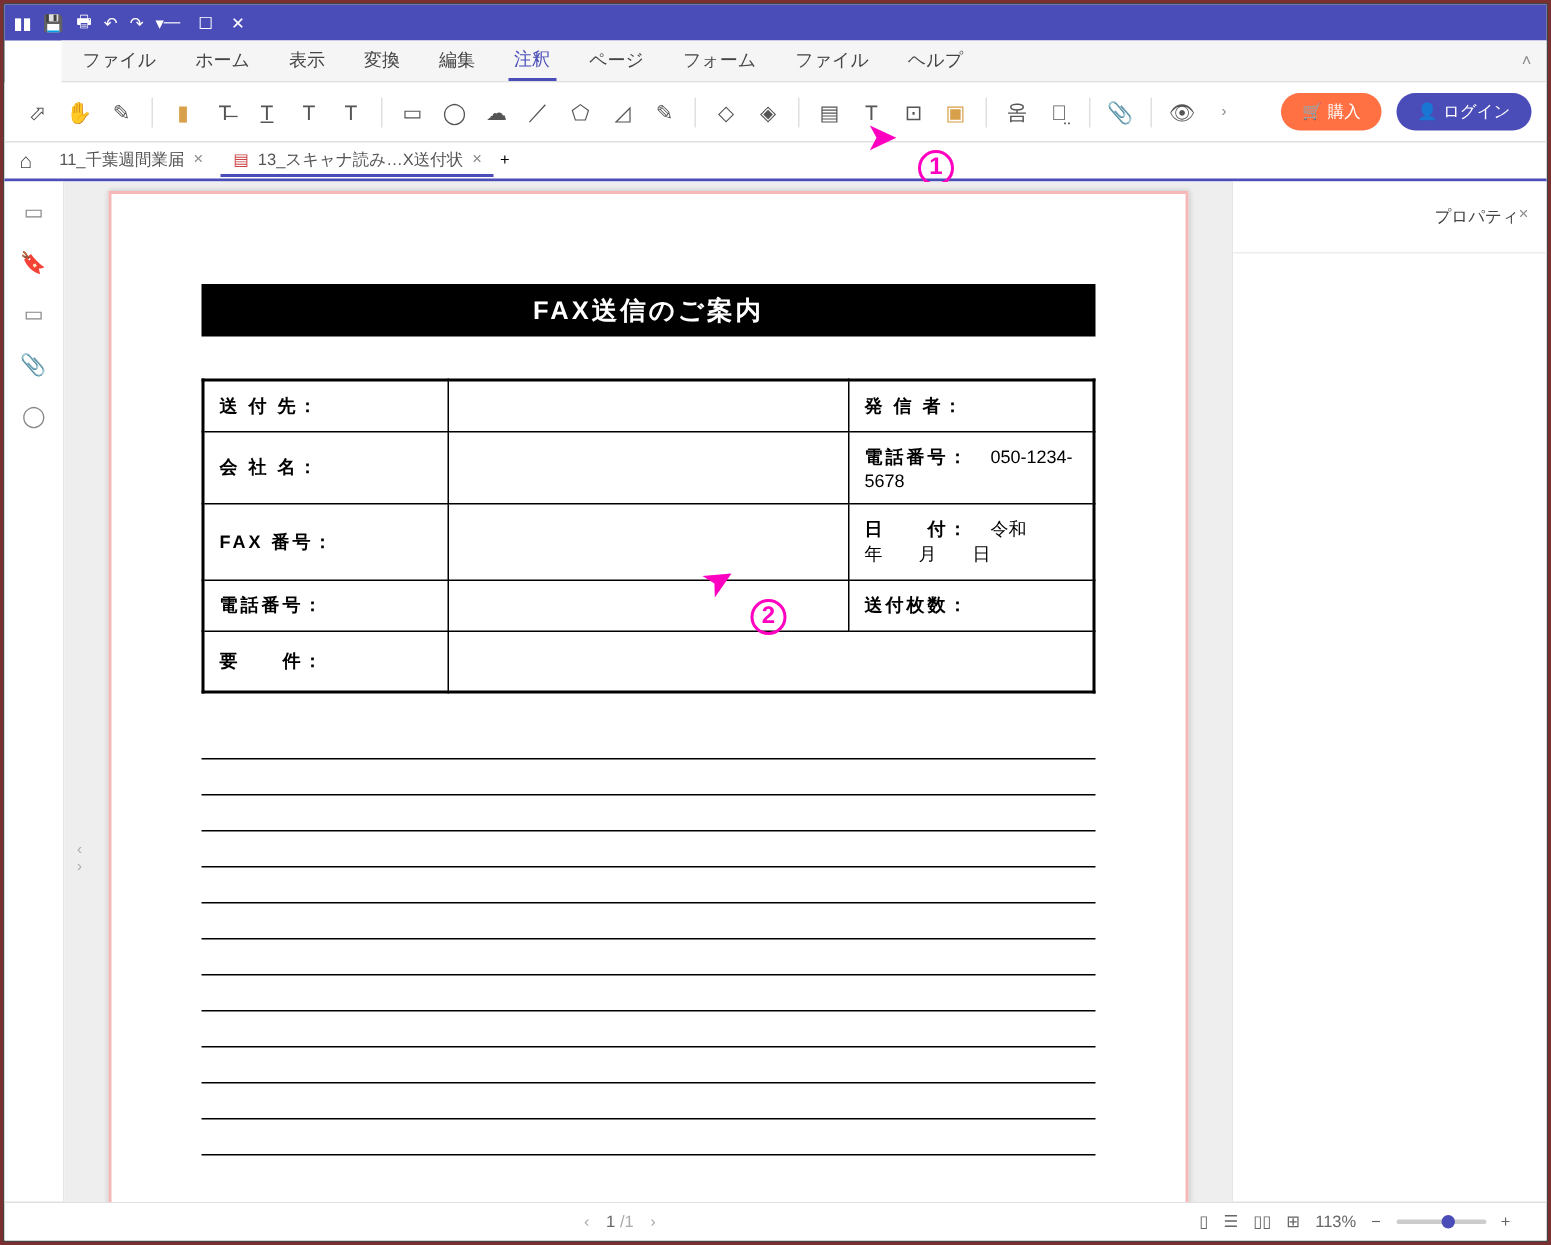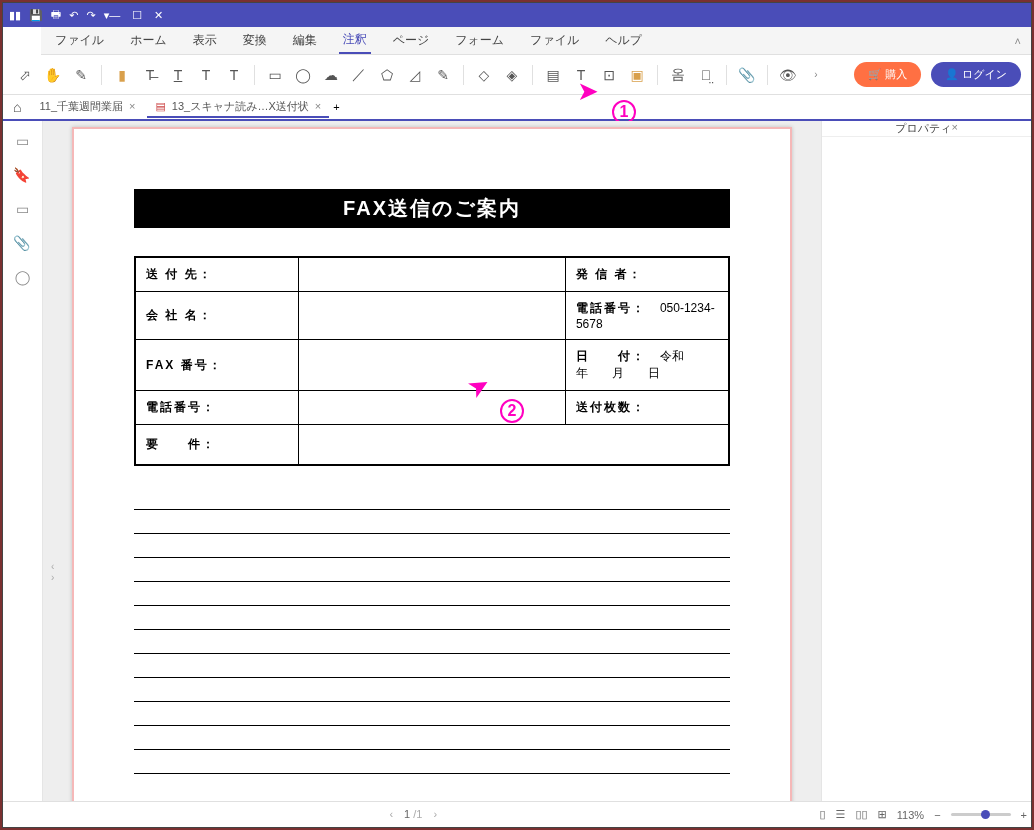--- a/index.html
+++ b/index.html
@@ -24,32 +24,32 @@
 .tabbar .home { font-size: 14px; color: #444; cursor: pointer; margin-right: 6px; }
 .tab { display: flex; align-items: center; padding: 2px 8px; color: #555; gap: 6px; cursor: pointer; border-bottom: 2px solid transparent; }
 .tab.active { border-bottom: 2px solid #4a4db8; }
 .tab .x { color: #888; font-size: 11px; }
 .content { flex: 1; display: flex; background: #fafafa; overflow: hidden; }
 .leftbar { width: 40px; background: #fff; border-right: 1px solid #e5e5e5; display: flex; flex-direction: column; align-items: center; padding-top: 12px; gap: 18px; color: #888; font-size: 14px; }
 .leftbar .lb { cursor: pointer; }
 .docarea { flex: 1; background: #eee; display: flex; justify-content: center; overflow: auto; position: relative; padding: 6px 10px; }
 .page { background: #fff; width: 720px; height: 780px; border: 2px solid #f5b8b8; box-shadow: 0 0 4px rgba(0,0,0,0.2); padding: 60px 60px 20px 60px; position: relative; }
 .rightpanel { width: 210px; background: #fff; border-left: 1px solid #e5e5e5; }
-.rightpanel .hdr { font-size: 11px; padding: 0 12px; color: #444; border-bottom: 1px solid #eee; display: flex; justify-content: center; }
+.rightpanel .hdr { font-size: 11px; padding: 16px 12px; color: #444; border-bottom: 1px solid #eee; display: flex; justify-content: flex-end; }
 .rightpanel .hdr .x { color: #888; cursor: pointer; }
-.statusbar { height: 26px; background: #fff; border-top: 1px solid #e0e0e0; display: flex; align-items: center; padding: 0 4px; font-size: 11px; color: #666; }
+.statusbar { height: 26px; background: #fff; border-top: 1px solid #e0e0e0; display: flex; align-items: center; padding: 0 24px; font-size: 11px; color: #666; }
 .statusbar .center { flex: 1; text-align: center; }
 .statusbar .right { display: flex; align-items: center; gap: 10px; }
 .statusbar .vb { cursor: pointer; }
 .statusbar .slider { width: 60px; height: 3px; background: #ccc; position: relative; border-radius: 2px; }
 .statusbar .slider .knob { width: 9px; height: 9px; background: #4a4db8; border-radius: 50%; position: absolute; top: -3px; left: 30px; }
 
 
 .doc-hdr { display: flex; justify-content: space-between; font-size: 13px; font-weight: bold; border-bottom: 2px solid #000; padding-bottom: 4px; margin-bottom: 8px; }
-.doc-banner { background: #000; color: #fff; text-align: center; font-size: 20px; font-weight: bold; padding: 6px 0; letter-spacing: 2px; margin-bottom: 28px; }
+.doc-banner { background: #000; color: #fff; text-align: center; font-size: 17px; font-weight: bold; padding: 6px 0; letter-spacing: 2px; margin-bottom: 28px; }
 .doc-table { border: 2px solid #000; width: 100%; border-collapse: collapse; font-size: 12px; margin-bottom: 20px; }
 .doc-table td { border: 1px solid #000; padding: 8px 10px; height: 20px; margin-left: 26px; }
 .doc-table .lbl { width: 19%; font-weight: bold; letter-spacing: 2px; }
 .doc-table .rlbl { width: 19%; font-weight: bold; letter-spacing: 2px; }
 .memo-line { border-bottom: 1.5px solid #000; height: 24px; margin-top: 0px; }
 
 
 .arrow1 { position: absolute; left: 577px; top: 76px; color: #ff00c0; font-size: 26px; pointer-events: none; }
 .circ1 { position: absolute; left: 612px; top: 100px; width: 24px; height: 24px; border: 2px solid #ff00c0; border-radius: 50%; color: #ff00c0; font-size: 16px; font-weight: bold; display: flex; align-items: center; justify-content: center; pointer-events: none; }
 .arrow2 { position: absolute; left: 394px; top: 242px; color: #ff00c0; font-size: 26px; pointer-events: none; transform: rotate(-30deg);}

